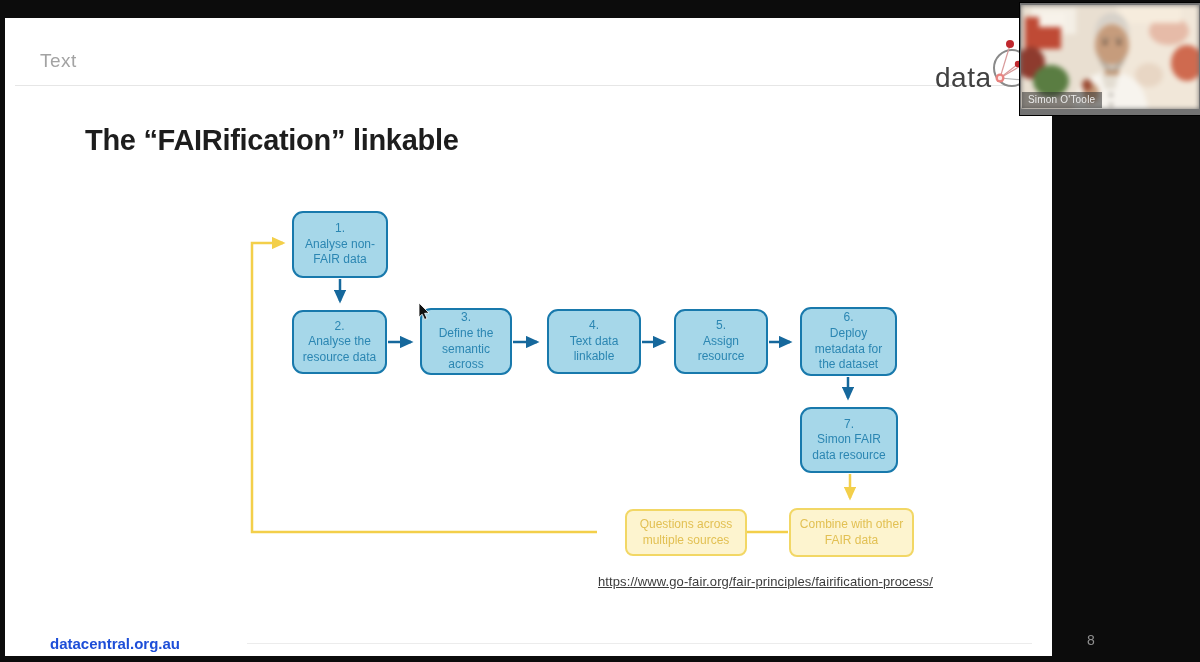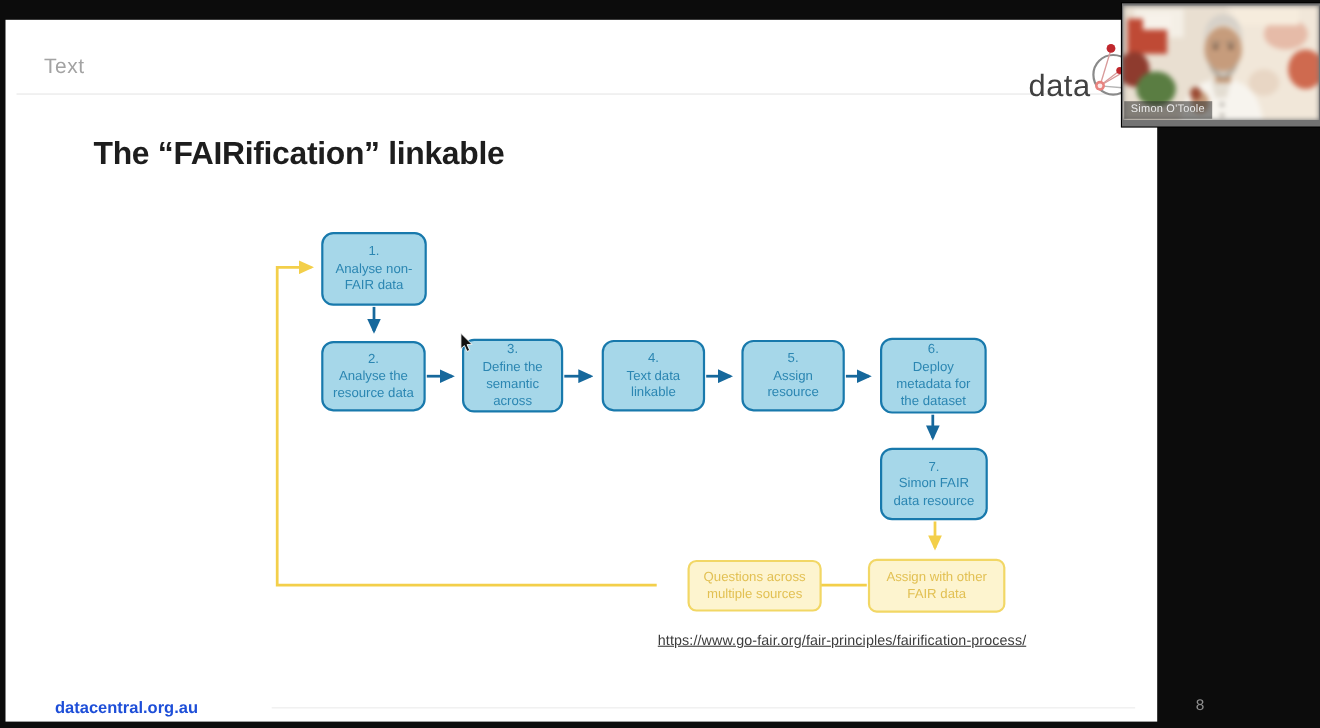--- a/index.html
+++ b/index.html
@@ -138,21 +138,21 @@
   </div>
   <div class="box blue b6">
     <div>6.</div>
     <div>Deploy metadata for the dataset</div>
   </div>
   <div class="box blue b7">
     <div>7.</div>
     <div>Simon FAIR data resource</div>
   </div>
   <div class="box yellow b8">
-    <div>Assign with other FAIR data</div>
+    <div>Combine with other FAIR data</div>
   </div>
   <div class="box yellow b9">
     <div>Questions across multiple sources</div>
   </div>
 
   <svg class="cursor" width="14" height="18" viewBox="0 0 14 18">
     <path d="M1,0 L1,14 L4.2,11.2 L6.6,16.5 L9,15.4 L6.6,10.3 L11,10 Z" fill="#111" stroke="#fff" stroke-width="0.8"></path>
   </svg>
 
   <a class="source-url">https://www.go-fair.org/fair-principles/fairification-process/</a>

